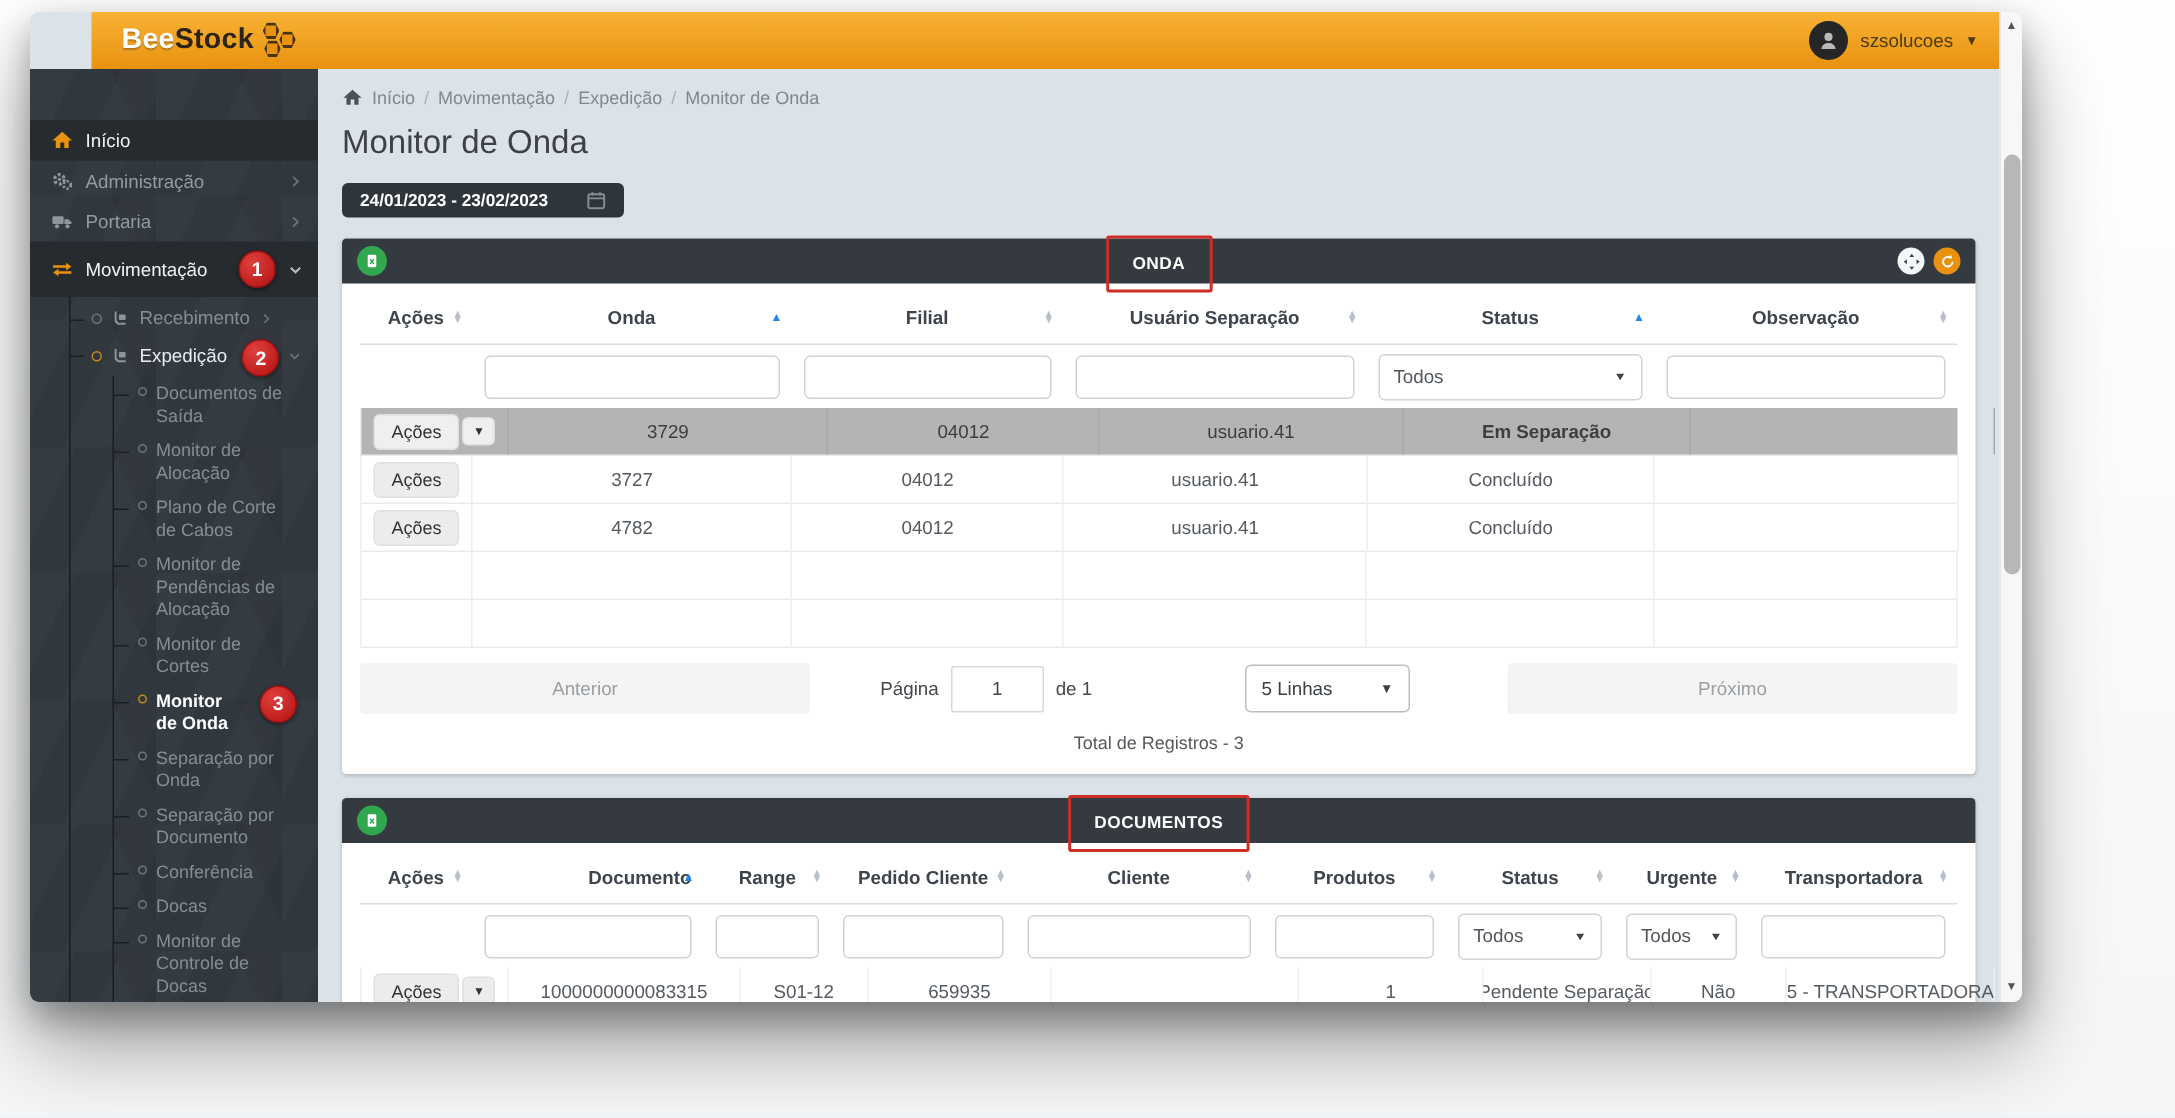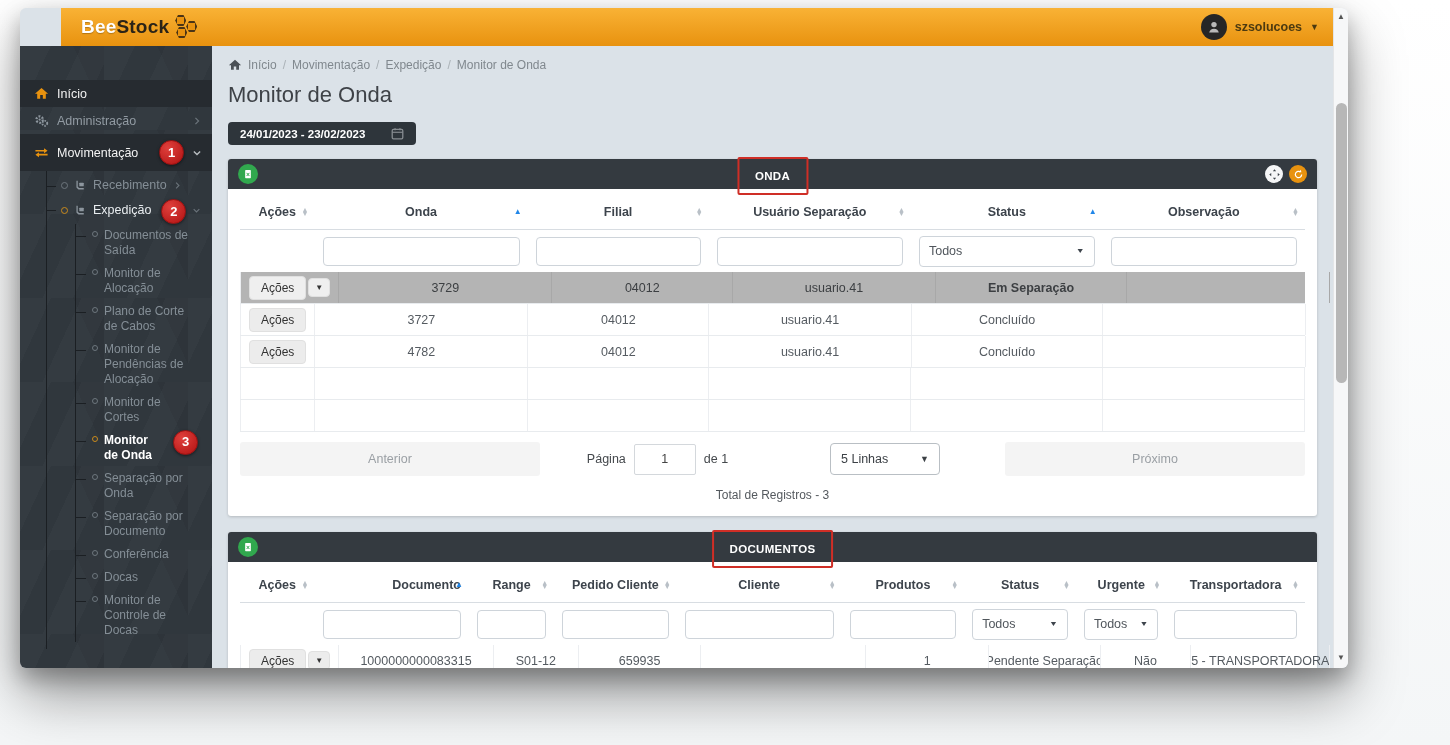--- a/index.html
+++ b/index.html
@@ -19,21 +19,21 @@
   .logo { display:flex; align-items:center; gap:5px; }
   .logo-text { font-size:19px; font-weight:bold; letter-spacing:.2px; }
   .logo-bee { color:#ffffff; text-shadow:0 1px 1px rgba(0,0,0,.25); }
   .logo-stock { color:#2b2417; }
   .hexes { display:flex; flex-wrap:wrap; width:26px; height:26px; position:relative; }
   .hex { position:absolute; width:11px; height:11px; background:#e8920f; border:2.5px solid #4a3416;
     clip-path:polygon(25% 0,75% 0,100% 50%,75% 100%,25% 100%,0 50%); }
   .hex1{ left:1px; top:1px; } .hex2{ left:12px; top:7px; } .hex3{ left:2px; top:13px; }
   .userchip { display:flex; align-items:center; gap:8px; cursor:pointer; }
   .avatar { width:26px; height:26px; border-radius:50%; background:#262626; display:flex; align-items:center; justify-content:center; }
-  .user-label { font-size:12.5px; font-weight:bold; color:#4c3a10; }
+  .user-label { font-size:12.5px; font-weight:normal; color:#4c3a10; }
   .user-caret { font-size:9px; color:#4c3a10; }
 
   
   .sidebar { position:absolute; left:0; top:38px; bottom:0; width:192px; background:#30373d;
     background-image:
       linear-gradient(115deg, rgba(255,255,255,.018) 25%, transparent 25%, transparent 50%, rgba(255,255,255,.018) 50%, rgba(255,255,255,.018) 75%, transparent 75%),
       linear-gradient(245deg, rgba(0,0,0,.05) 25%, transparent 25%);
     background-size:84px 84px; overflow:hidden; z-index:4; font-size:12.5px; color:#929ba3; }
   .side-list { list-style:none; padding-top:34px; }
   .side-item { display:flex; align-items:center; gap:8px; padding:6px 10px 6px 14px; position:relative; cursor:pointer; min-height:26px; }
@@ -171,20 +171,36 @@
           </li>
           <li class="side-item">
             <span class="icon">
               <svg viewBox="0 0 16 16">
                 <circle cx="6" cy="7" r="3.4" fill="none" stroke="#8d969e" stroke-width="2.4" stroke-dasharray="2 1.6"></circle>
                 <circle cx="6" cy="7" r="1.2" fill="#8d969e"></circle>
                 <circle cx="11.5" cy="11" r="2.6" fill="none" stroke="#8d969e" stroke-width="2" stroke-dasharray="1.6 1.3"></circle>
               </svg>
             </span>
             <span class="lbl">Administração</span>
+            <span class="chev">
+              <svg viewBox="0 0 16 16">
+                <path d="M5.5 3l5 5-5 5" fill="none" stroke="#7d868e" stroke-width="2"></path>
+              </svg>
+            </span>
+          </li>
+          <li class="side-item">
+            <span class="icon">
+              <svg viewBox="0 0 16 16">
+                <rect x="1" y="4.5" width="8" height="5.5" rx="0.8" fill="#8d969e"></rect>
+                <path d="M9.5 6.5h3l2 2.2v1.3h-5z" fill="#8d969e"></path>
+                <circle cx="4.3" cy="11.6" r="1.5" fill="#8d969e"></circle>
+                <circle cx="11.7" cy="11.6" r="1.5" fill="#8d969e"></circle>
+              </svg>
+            </span>
+            <span class="lbl">Portaria</span>
             <span class="chev">
               <svg viewBox="0 0 16 16">
                 <path d="M5.5 3l5 5-5 5" fill="none" stroke="#7d868e" stroke-width="2"></path>
               </svg>
             </span>
           </li>
           <li class="side-item active1">
             <span class="icon">
               <svg viewBox="0 0 16 16">
                 <path d="M1.5 5.2h9.2V3.4l3.8 2.7-3.8 2.7V7H1.5z" fill="#e8920f"></path>

